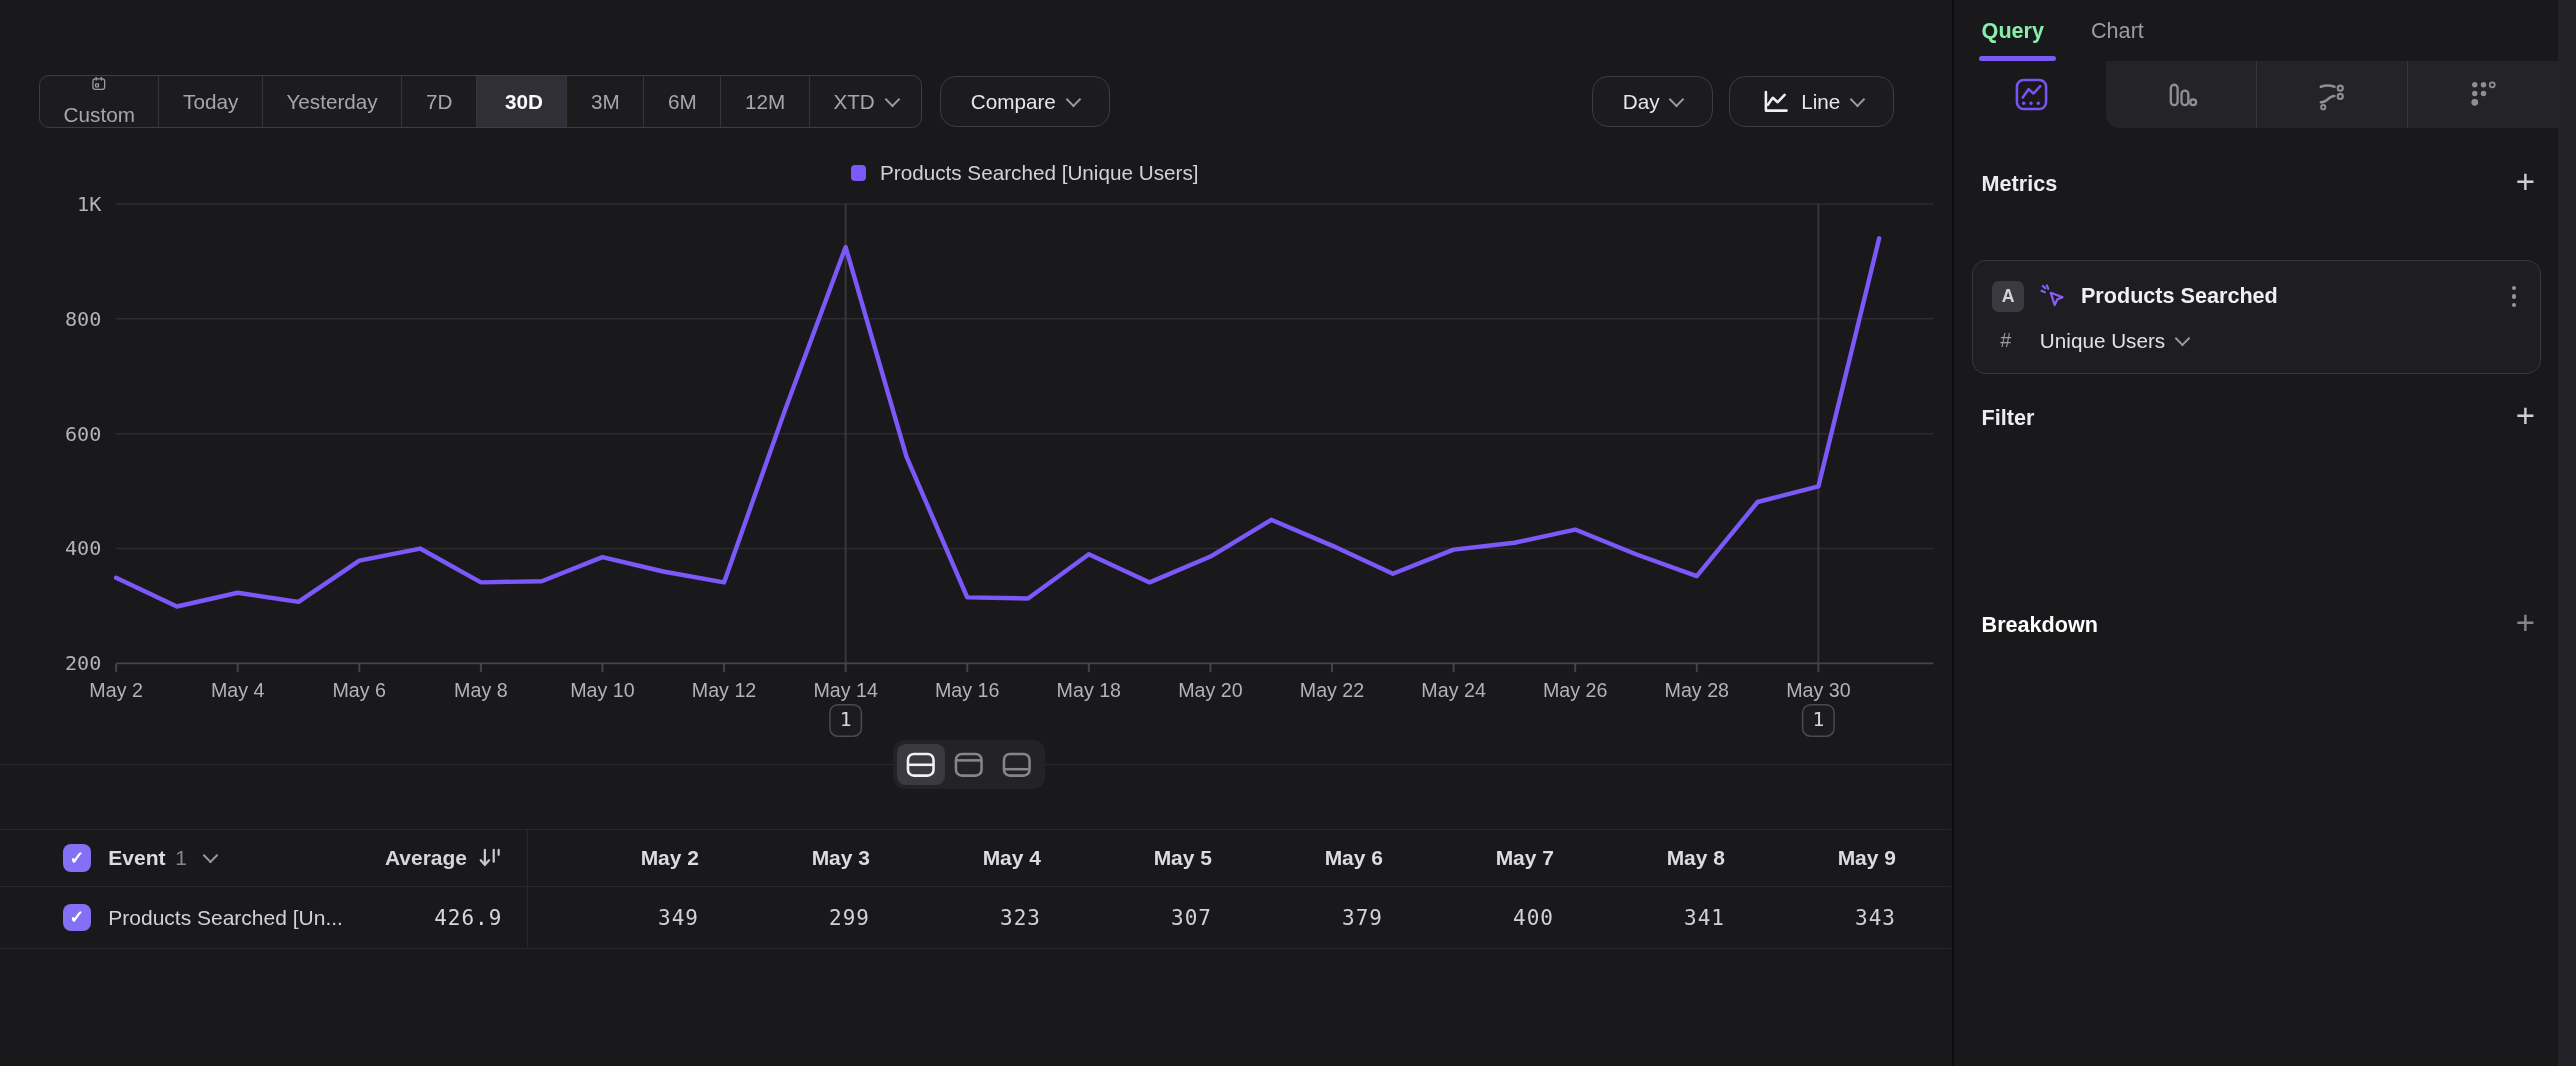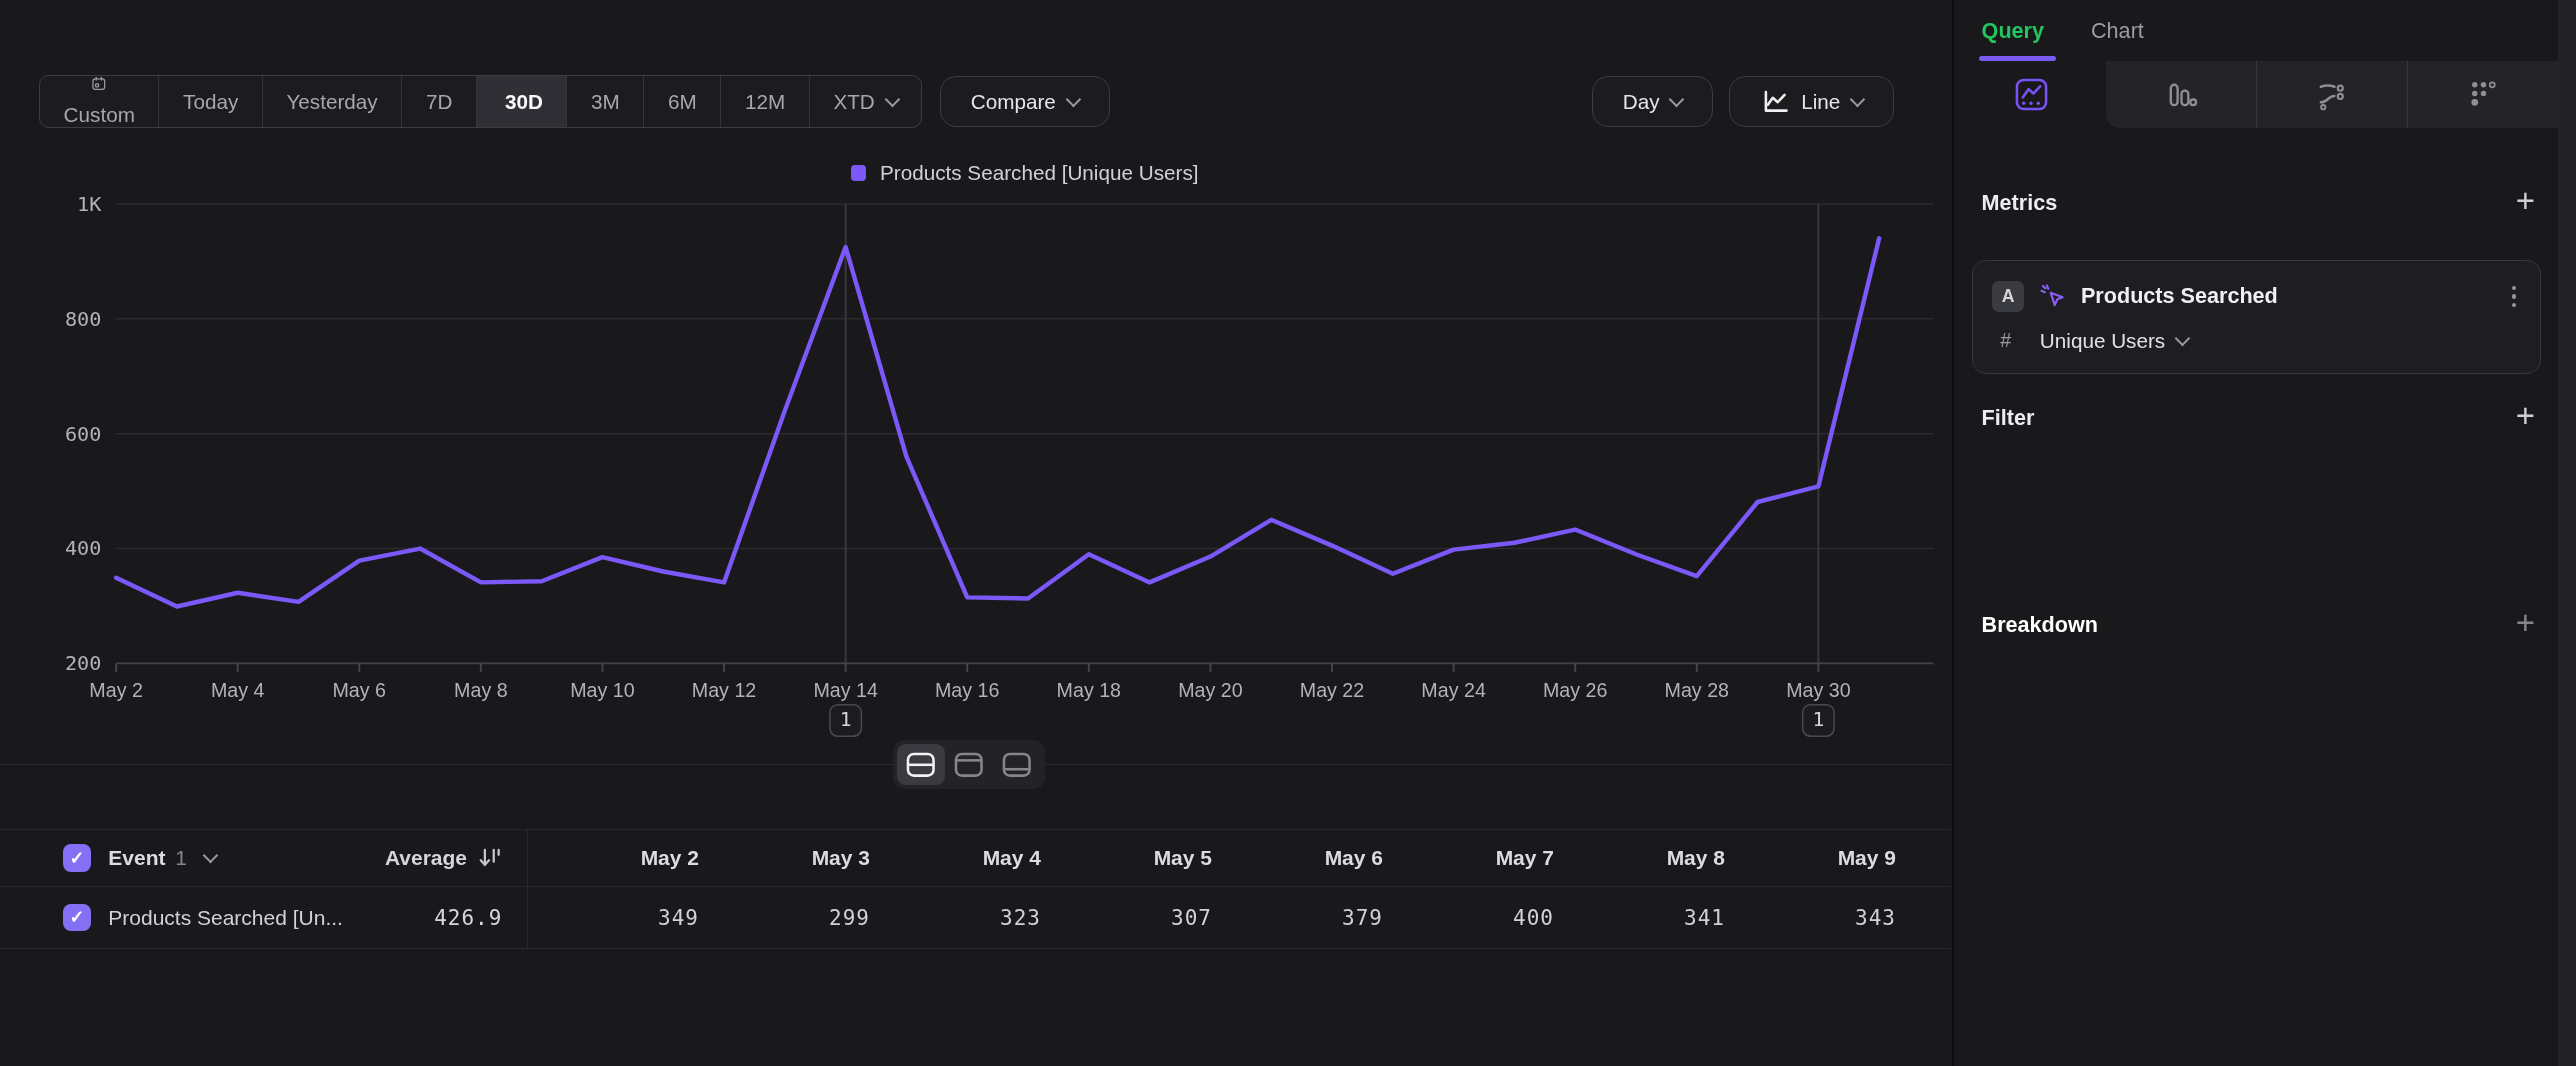--- a/index.html
+++ b/index.html
@@ -49,21 +49,21 @@
   .avg-val{font-size:21px;color:#d8d8db;}
   .t-cell{flex:none;width:171px;text-align:right;font-size:21px;}
   .t-row.head .t-cell{font-weight:700;color:#dcdcdf;}
   .t-row.body .t-cell{color:#d2d2d6;}
 
   
   .panel{position:absolute;left:1952px;top:0;width:624px;height:1067px;background:#19191c;border-left:2px solid #0d0d0f;box-sizing:border-box;}
   .scroll-strip{position:absolute;right:0;top:0;width:17.7px;height:1067px;background:#232327;}
   .p-tabs{position:absolute;top:0;left:0;right:17.7px;height:61px;display:flex;align-items:stretch;padding-left:27.6px;gap:47px;}
   .p-tab{font-size:21.6px;color:#9c9ca2;font-weight:500;position:relative;display:flex;align-items:center;}
-  .p-tab.active{color:#22c55e;font-weight:700;}
+  .p-tab.active{color:#86efac;font-weight:700;}
   .p-tab.active::after{content:"";position:absolute;left:-3px;right:-11.8px;bottom:0;height:4.9px;border-radius:3px;background:#7a5af5;}
   .icon-tabs{position:absolute;top:61px;left:2px;right:17.7px;height:67px;display:flex;}
   .it{flex:1;display:flex;align-items:center;justify-content:center;color:#8e8e94;}
   .it.inactive{background:#232328;}
   .it.round-bl{border-bottom-left-radius:13.8px;}
   .it.bordered{border-left:1px solid #36363b;}
   .it.active{color:#7a52f5;}
 
   .sec-head{position:absolute;left:27.6px;right:41px;display:flex;justify-content:space-between;align-items:center;}
   .sec-title{font-size:21.6px;font-weight:700;color:#ececef;}
@@ -329,21 +329,21 @@
             <circle cx="9" cy="17" r="2.8"></circle>
               <circle cx="18" cy="17" r="2.8"></circle>
             <circle cx="9" cy="26" r="2.8"></circle>
           </g>
           <circle cx="27" cy="8" r="2.6" fill="none" stroke="currentColor" stroke-width="1.8"></circle>
           <circle cx="9" cy="26" r="2.6" fill="none" stroke="currentColor" stroke-width="1.8"></circle>
         </svg>
       </div>
     </div>
 
-    <div class="sec-head" id="metrics-head" style="top:188px">
+    <div class="sec-head" id="metrics-head" style="top:169px">
       <span class="sec-title">Metrics</span>
       <span class="plus">+</span>
     </div>
 
     <div class="card" id="metric-card" style="top:260px">
       <div class="card-row">
         <span class="chip">A</span>
         <svg width="29.5" height="29.5" viewBox="0 0 30 30">
           <g stroke="#8a5ff5" stroke-width="2.2" stroke-linecap="round" fill="none">
             <path d="M13 11 L25 15.5 L19.7 17.6 L17 23.5 Z" stroke-linejoin="round"></path>

